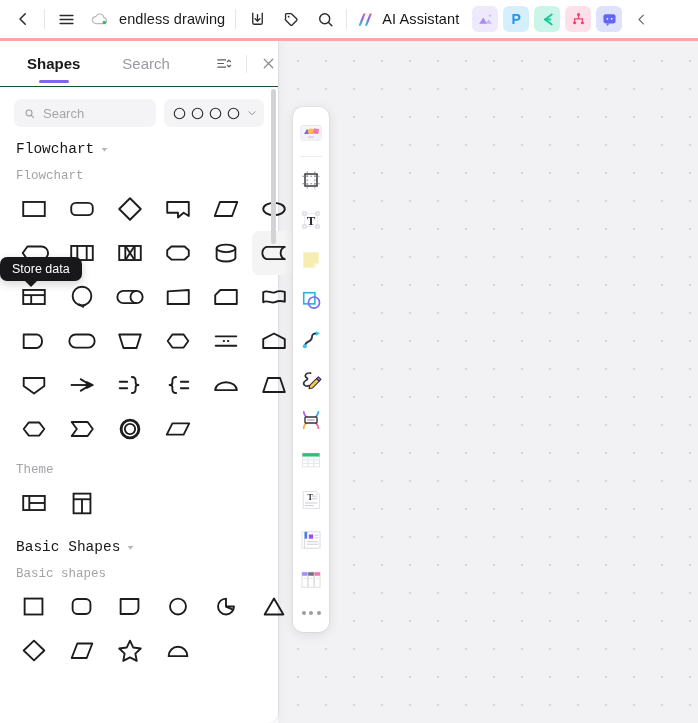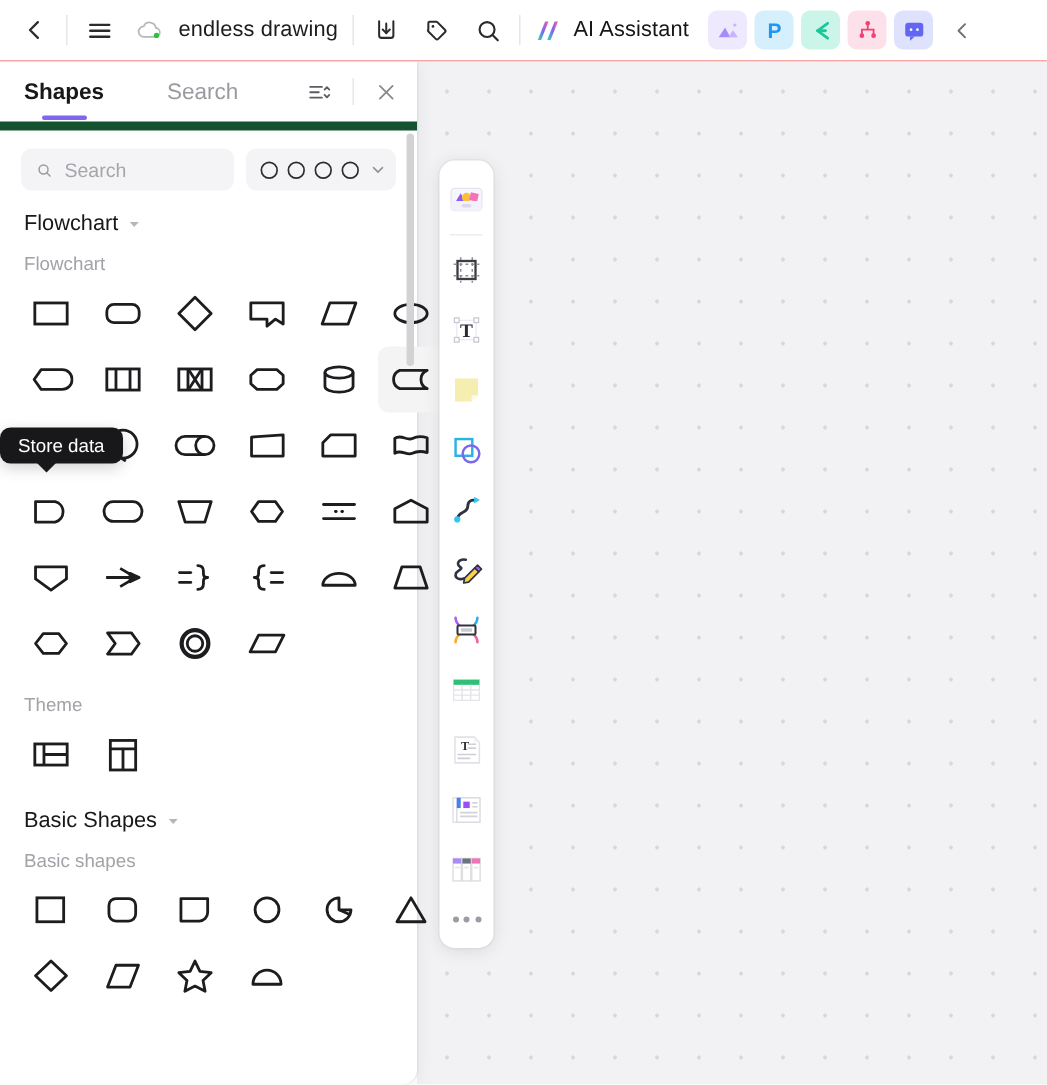--- a/index.html
+++ b/index.html
@@ -9,21 +9,21 @@
     background: #ffffff;
     overflow: hidden;
   }
   #app { position: relative; width: 698px; height: 723px; background: #fff; }
 
   
   .topbar {
     position: absolute; left:0; top:0; width: 698px; height: 41px;
     background: #ffffff;
     display: flex; align-items: center;
-    border-bottom: 1px solid #fca5a5;
+    border-bottom: 3px solid #fca5a5;
     z-index: 40;
   }
   .tb-btn {
     width: 34px; height: 34px; display:flex; align-items:center; justify-content:center;
     border-radius: 6px; cursor: pointer; flex: none;
   }
   .tb-sep { width:1px; height:20px; background:#e6e6e6; flex:none; margin: 0 4px; }
   .doc-title {
     font-size: 14.5px; color: #1c1c1e; white-space: nowrap;
     padding: 3px 6px; border-radius: 5px; cursor: pointer; letter-spacing: .1px;
@@ -38,22 +38,22 @@
               justify-content:center; cursor:pointer; margin-left:5px; overflow:hidden;}
 
   
   .panel {
     position:absolute; left:0; top:41px; width:278px; height:682px;
     background:#ffffff; z-index:20;
     box-shadow: 1px 0 0 rgba(0,0,0,0.05), 2px 2px 10px rgba(0,0,0,0.05);
     border-bottom-right-radius: 10px;
   }
   .panel-tabs {
-    height:46px; display:flex; align-items:center; padding: 0 14px;
-    border-bottom:6px solid #14532d; position:relative;
+    height:46px; display:flex; align-items:center; padding: 0 25px;
+    border-bottom:1px solid #14532d; position:relative;
   }
   .tab {
     font-size:15px; cursor:pointer; padding: 0 2px; margin-right: 38px;
     position:relative; height:46px; display:flex; align-items:center;
   }
   .tab.active { color:#18181b; font-weight:600; }
   .tab.inactive { color:#9a9aa0; font-weight:400; }
   .tab.active::after {
     content:""; position:absolute; left:50%; transform:translateX(-50%);
     bottom:4px; width:30px; height:3px; border-radius:2px; background:#7b68ee;
@@ -76,39 +76,40 @@
   .search-box input::placeholder { color:#a5a5ab; }
   .style-picker {
     height:28px; background:#f4f4f6; border-radius:7px; display:flex; align-items:center;
     gap:3px; padding: 0 6px 0 8px; cursor:pointer;
   }
 
   
   .scroll-area {
     position:absolute; left:0; top:86px; width:305px; height:596px;
     overflow:hidden;
+    font-family:Liberation Mono, monospace;
   }
   .group-header {
     display:flex; align-items:center; gap:6px; padding: 14px 16px 6px 16px; cursor:pointer;
   }
   .group-title { font-size:14.5px; color:#18181b; font-weight:400; }
   .sub-title { font-size:12.5px; color:#a2a2a8; padding: 6px 16px 2px 16px; }
   .shape-grid { display:flex; flex-wrap:wrap; padding: 2px 8px 0 8px; }
   .shape-cell {
     width:44px; height:44px; margin: 0 0 0 4px; border-radius:7px;
     display:flex; align-items:center; justify-content:center; cursor:pointer;
   }
   .shape-cell.hovered { background:#f4f4f5; }
 
   
   .tooltip {
     position:absolute; left:0; top:257px; z-index:60;
     background:#18181b; color:#fff; font-size:12.5px;
     padding: 5px 12px; border-radius:7px; white-space:nowrap;
-    box-shadow: 0 3px 10px rgba(0,0,0,.18); pointer-events:none;margin-top:28px;
+    box-shadow: 0 3px 10px rgba(0,0,0,.18); pointer-events:none;
   }
   .tooltip::after {
     content:""; position:absolute; left:24px; bottom:-6px;
     border-left:7px solid transparent; border-right:7px solid transparent;
     border-top:7px solid #18181b;
   }
 
   
   .panel-scrollbar {
     position:absolute; right:2px; top:48px; width:5px; height:155px;

